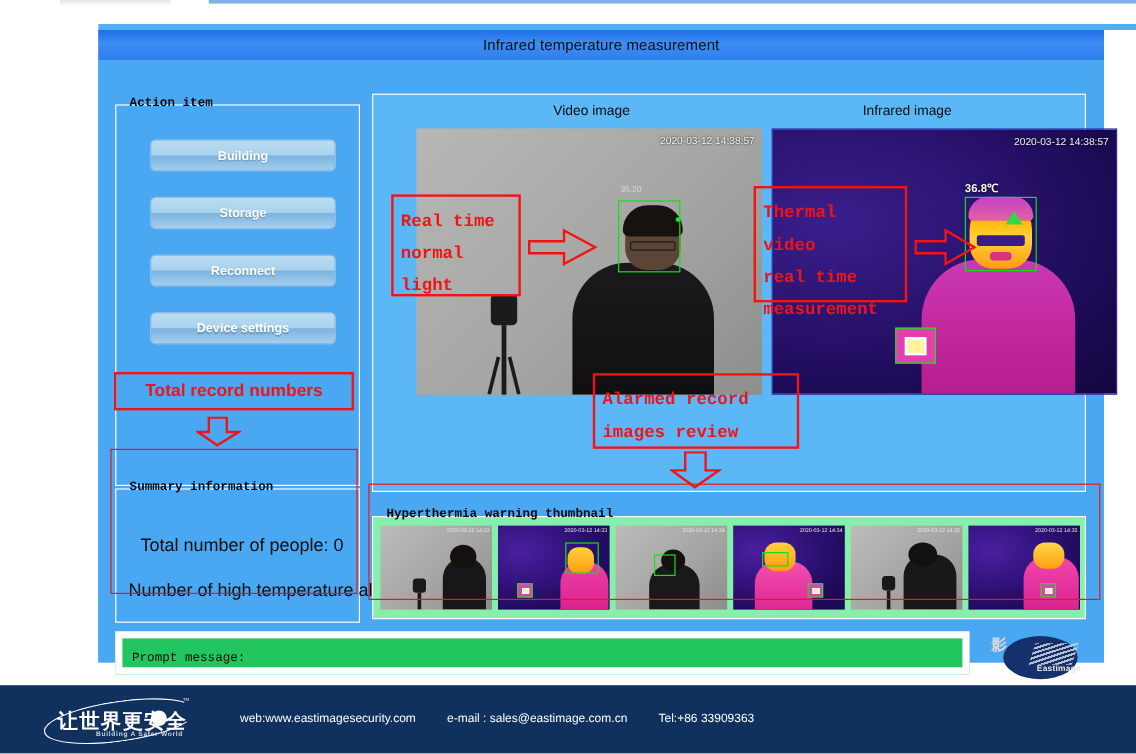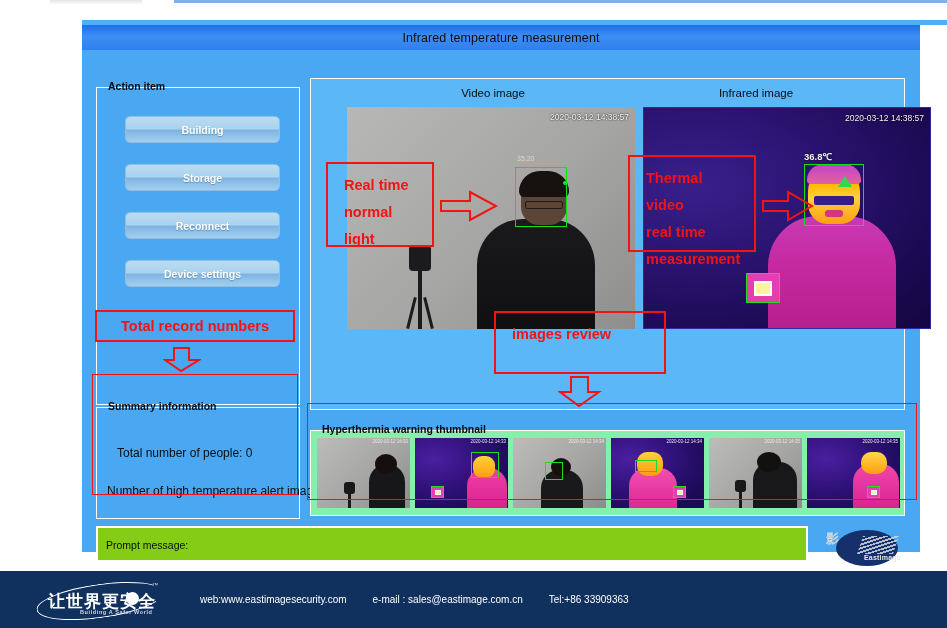--- a/index.html
+++ b/index.html
@@ -25,38 +25,38 @@
   .titlebar { position: absolute; left: 0; top: 0; width: 100%; height: 25px;
               background: linear-gradient(180deg,#1f6fe8 0%,#3d8df3 45%,#2f7fee 100%);
               display: flex; align-items: center; justify-content: center; }
   .titlebar span { font-size: 12.5px; color: #101010; letter-spacing: .1px; }
   .appbody { position: absolute; left: 0; top: 25px; width: 100%; height: 502px;
              background: #4aa8f2; }
 
   
   .groupbox { position: absolute; border: 1px solid #fbfbfb; }
   .gb-title { position: absolute; top: -8px; left: 8px; padding: 0 3px;
-              font-size: 10.5px; font-weight: bold; color: #0a0a0a; white-space: nowrap; }
+              font-size: 10.5px; font-weight: bold; color: #0a0a0a; white-space: nowrap; font-family: Liberation Mono, monospace; }
 
   
   #action-panel { left: 14px; top: 37px; width: 204px; height: 318px; background: transparent; }
   .btn { position: absolute; left: 28px; width: 155px; height: 27px; border-radius: 5px;
          border: 1px solid #8fbde4;
          background: linear-gradient(180deg,#bcdcf2 0%,#a9d2ee 48%,#7db4e0 52%,#a3cfee 100%);
          color: #ffffff; font-size: 10.5px; font-weight: bold;
          display: flex; align-items: center; justify-content: center;
          text-shadow: 0 1px 1px rgba(60,90,120,.45); cursor: pointer; }
   #btn-reconnect { top: 28px; }
   #btn-storage   { top: 76px; }
   #btn-parameter { top: 124px; }
   #btn-device    { top: 172px; }
 
   
   #summary-panel { left: 14px; top: 357px; width: 204px; height: 112px; }
-  .sum-row { position: absolute; left: 12px; font-size: 12px; color: #0d0d0d; white-space: nowrap; }
+  .sum-row { position: absolute; left: 12px; font-size: 15px; color: #0d0d0d; white-space: nowrap; }
   #sum-people { top: 38px; left: 20px; }
   #sum-alerts { top: 76px; left: 10px; }
 
   
   #video-group { left: 228px; top: 28px; width: 595px; height: 332px; background: #5cb7f7; }
   .cam-title { position: absolute; top: 8px; font-size: 11.5px; color: #0b0b0b; text-align: center; }
   #cam-title-video { left: 37px; width: 290px; }
   #cam-title-ir    { left: 300px; width: 290px; }
 
   .cam { position: absolute; top: 28px; width: 288px; height: 222px; overflow: hidden; margin-left: 29px; }
@@ -124,40 +124,40 @@
   .t-ir  { background: radial-gradient(ellipse at 20% 30%, #4a1fa0 0%, #2f1178 45%, #1b0a55 80%); }
   .t-fig { position: absolute; border-radius: 18px 18px 0 0; }
   .t-head { position: absolute; border-radius: 50%; }
   .t-box { position: absolute; border: 1px solid #18e018; }
   .t-mk { position: absolute; width: 13px; height: 12px; border: 1px solid #1fe01f;
           background: #e23fb0; display: flex; align-items: center; justify-content: center; }
   .t-mk i { display: block; width: 6px; height: 5px; background: #fff0a0; border: 1px solid #fff; }
 
   
   #prompt-box { position: absolute; left: 14px; top: 476px; width: 712px; height: 36px;
-                border: 2px solid #ffffff; background: #84cc16; }
+                border: 6px solid #ffffff; background: #22c55e; font-family: Liberation Mono, monospace; }
   #prompt-label { position: absolute; left: 8px; top: 11px; font-size: 10.5px; color: #0c0c0c; }
 
   
   #app-logo { position: absolute; left: 740px; top: 478px; width: 84px; height: 40px; }
   .logo-ell { position: absolute; left: 14px; top: 2px; width: 62px; height: 36px;
               background: #16306b; border-radius: 50%; }
   .logo-cn { position: absolute; left: 4px; top: 4px; width: 54px; height: 32px;
              color: #d9d9d9; font-size: 13px; font-weight: bold; line-height: 13px;
              font-family: "DejaVu Sans", sans-serif; letter-spacing: -1px; }
   .logo-swoosh { position: absolute; left: 38px; top: 8px; width: 36px; height: 18px;
                  background: repeating-linear-gradient(-20deg,#cfd6e2 0 2px,transparent 2px 4px);
                  transform: skewX(-18deg); opacity: .85; }
   .logo-txt { position: absolute; left: 42px; top: 26px; font-size: 7px; font-weight: bold;
               color: #e6e6e6; letter-spacing: .2px; }
 
   
   .anno { position: absolute; border: 2px solid #f21414; color: #f21414;
           font-weight: bold; font-family: "Liberation Sans", sans-serif; }
-  .anno-txt { padding: 8px 16px; font-size: 14.5px; line-height: 27px; }
+  .anno-txt { padding: 8px 6px; font-size: 14.5px; line-height: 27px; font-family: Liberation Mono, monospace; }
   #anno-realtime { left: 326px; top: 162px; width: 108px; height: 85px; }
   #anno-thermal  { left: 628px; top: 155px; width: 128px; height: 97px; }
   #anno-total    { left: 95px; top: 310px; width: 200px; height: 32px;
                    display: flex; align-items: center; justify-content: center;
                    font-size: 14.5px; }
   #anno-alarmed  { left: 494px; top: 311px; width: 172px; height: 63px; }
   #anno-thumbs   { left: 307px; top: 403px; width: 610px; height: 97px; border-width: 1.5px; }
   #anno-summary  { left: 92px; top: 374px; width: 206px; height: 121px; border-width: 1.5px; }
   .arrow-right-svg { position: absolute; }
   .arrow-down-svg { position: absolute; }
@@ -342,20 +342,21 @@
     <div>Thermal video</div>
     <div>real time</div>
     <div>measurement</div>
   </div>
 
   <div class="anno" id="anno-total">
     <span>Total record numbers</span>
   </div>
 
   <div class="anno anno-txt" id="anno-alarmed">
+    <div>Alarmed record</div>
     <div>images review</div>
   </div>
 
   <div class="anno" id="anno-thumbs"></div>
   <div class="anno" id="anno-summary"></div>
 
   <svg class="arrow-right-svg" style="left:440px;top:190px;" width="58" height="34">
     <polygon points="1,11 30,11 30,2 56,16 30,30 30,21 1,21" fill="none" stroke="#f21414" stroke-width="2"></polygon>
   </svg>
   <svg class="arrow-right-svg" style="left:762px;top:190px;" width="52" height="34">

